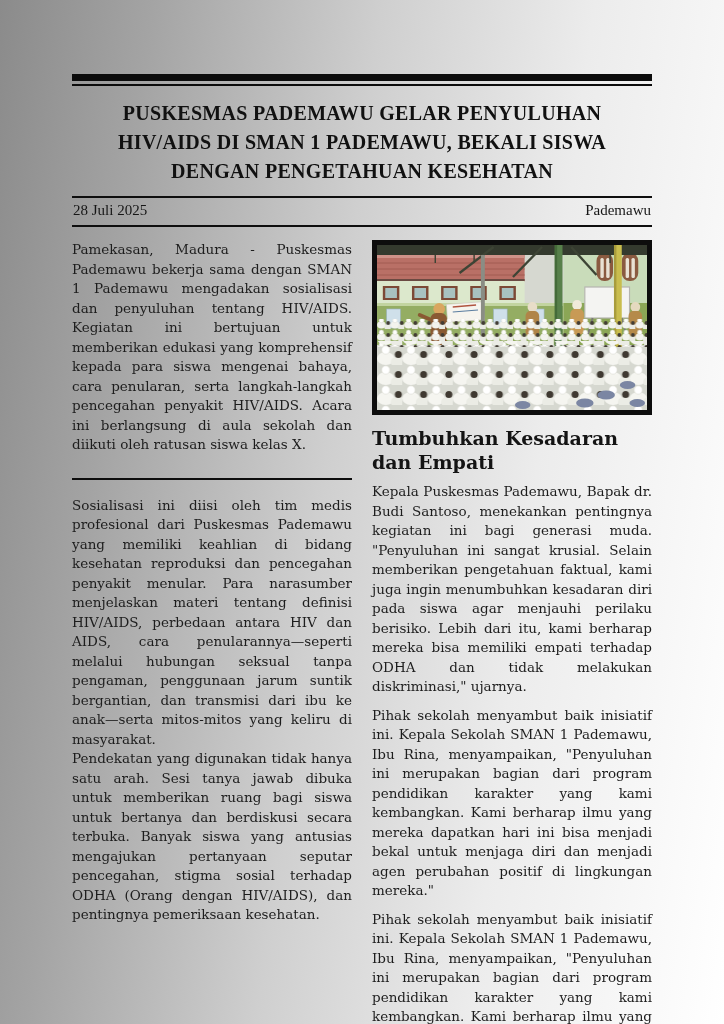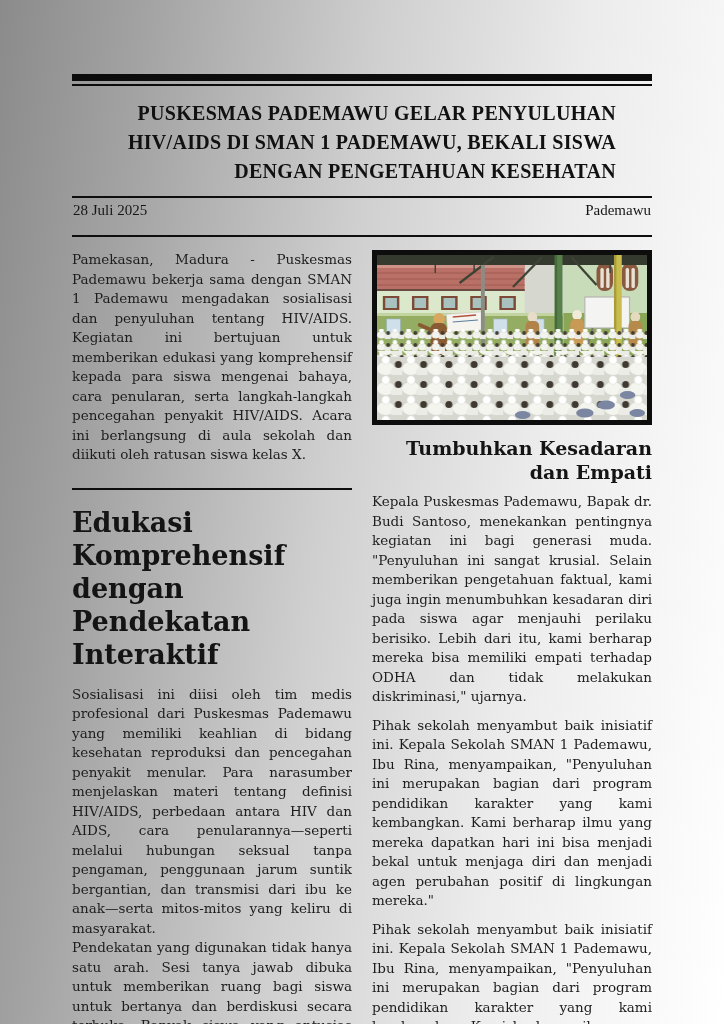--- a/index.html
+++ b/index.html
@@ -18,29 +18,29 @@
     padding: 74px 72px 0 72px;
   }
   .rule-thick { height: 7px; background: #0c0c0c; margin-bottom: 3px; }
   .rule-thin  { height: 2px; background: #0c0c0c; }
   .headline {
     font-family: "Liberation Serif", serif;
     font-weight: bold;
     font-size: 20px;
     line-height: 29px;
     letter-spacing: 0.3px;
-    text-align: right;
+    text-align: center;
     color: #111111;
     max-width: 508px;
     margin: 13px auto 10px auto;
   }
   .dateline {
     border-top: 2px solid #0e0e0e;
     border-bottom: 2px solid #0e0e0e;
-    padding: 4px 1px 16px 1px;
+    padding: 4px 1px 6px 1px;
     display: flex;
     justify-content: space-between;
     font-family: "Liberation Serif", serif;
     font-size: 15px;
     color: #161616;
   }
   .columns {
     margin-top: 13px;
     display: grid;
     grid-template-columns: 1fr 1fr;
@@ -64,21 +64,20 @@
     color: #141414;
     margin: 0 0 14px 0;
   }
   .sub-heading {
     font-family: "DejaVu Serif", serif;
     font-weight: bold;
     font-size: 19px;
     line-height: 24px;
     color: #141414;
     margin: 11px 0 8px 0;
-    text-align: right;
   }
   .spaced { margin-bottom: 9px; }
   .photo-frame {
     box-sizing: border-box;
     width: 100%;
     height: 175px;
     border: 5px solid #0d0d0d;
     margin: 0;
     background: #d6d8d0;
   }
@@ -99,21 +98,20 @@
       <span>28 Juli 2025</span>
       <span>Pademawu</span>
     </div>
   </header>
 
   <main class="columns">
 
     <section>
       <p class="body-text lead">Pamekasan, Madura - Puskesmas Pademawu bekerja sama dengan SMAN 1 Pademawu mengadakan sosialisasi dan penyuluhan tentang HIV/AIDS. Kegiatan ini bertujuan untuk memberikan edukasi yang komprehensif kepada para siswa mengenai bahaya, cara penularan, serta langkah-langkah pencegahan penyakit HIV/AIDS. Acara ini berlangsung di aula sekolah dan diikuti oleh ratusan siswa kelas X.</p>
       <div class="col-divider"></div>
-      <h2 class="big-heading">Edukasi Komprehensif dengan Pendekatan Interaktif</h2>
       <p class="body-text">Sosialisasi ini diisi oleh tim medis profesional dari Puskesmas Pademawu yang memiliki keahlian di bidang kesehatan reproduksi dan pencegahan penyakit menular. Para narasumber menjelaskan materi tentang definisi HIV/AIDS, perbedaan antara HIV dan AIDS, cara penularannya—seperti melalui hubungan seksual tanpa pengaman, penggunaan jarum suntik bergantian, dan transmisi dari ibu ke anak—serta mitos-mitos yang keliru di masyarakat.</p>
       <p class="body-text">Pendekatan yang digunakan tidak hanya satu arah. Sesi tanya jawab dibuka untuk memberikan ruang bagi siswa untuk bertanya dan berdiskusi secara terbuka. Banyak siswa yang antusias mengajukan pertanyaan seputar pencegahan, stigma sosial terhadap ODHA (Orang dengan HIV/AIDS), dan pentingnya pemeriksaan kesehatan.</p>
     </section>
 
     <section>
       <figure class="photo-frame">
         <svg viewBox="0 0 278 165" preserveAspectRatio="none">
           <defs>
             <pattern id="crowdFar" patternUnits="userSpaceOnUse" width="14" height="12">
               <ellipse cx="4.5" cy="8" rx="4.4" ry="3.4" fill="#f3f3ee"></ellipse>

